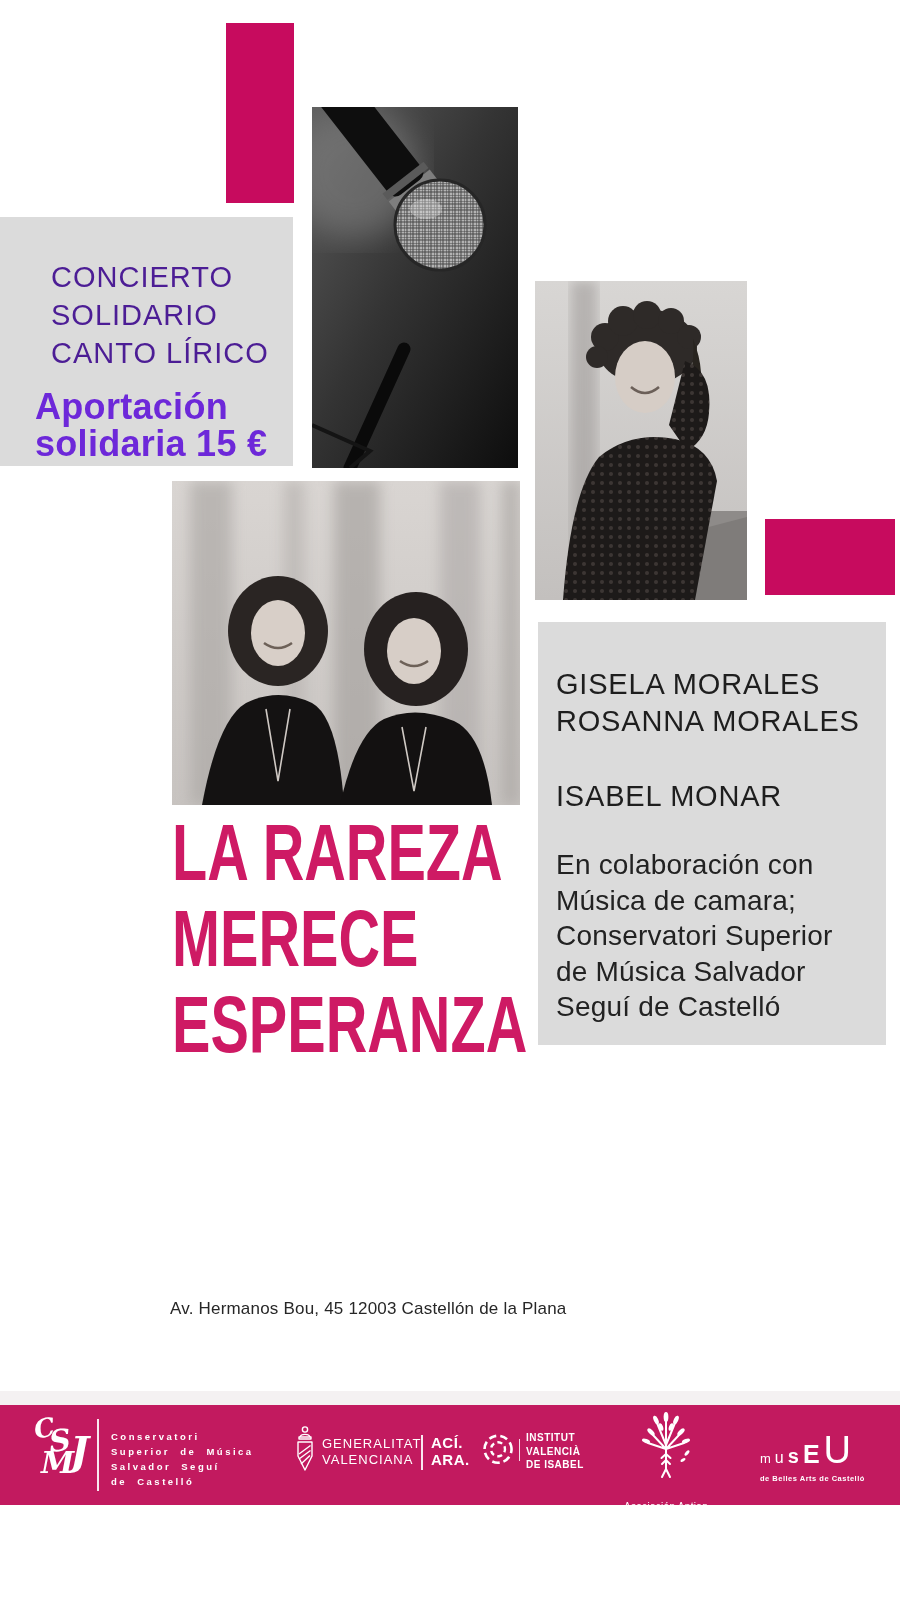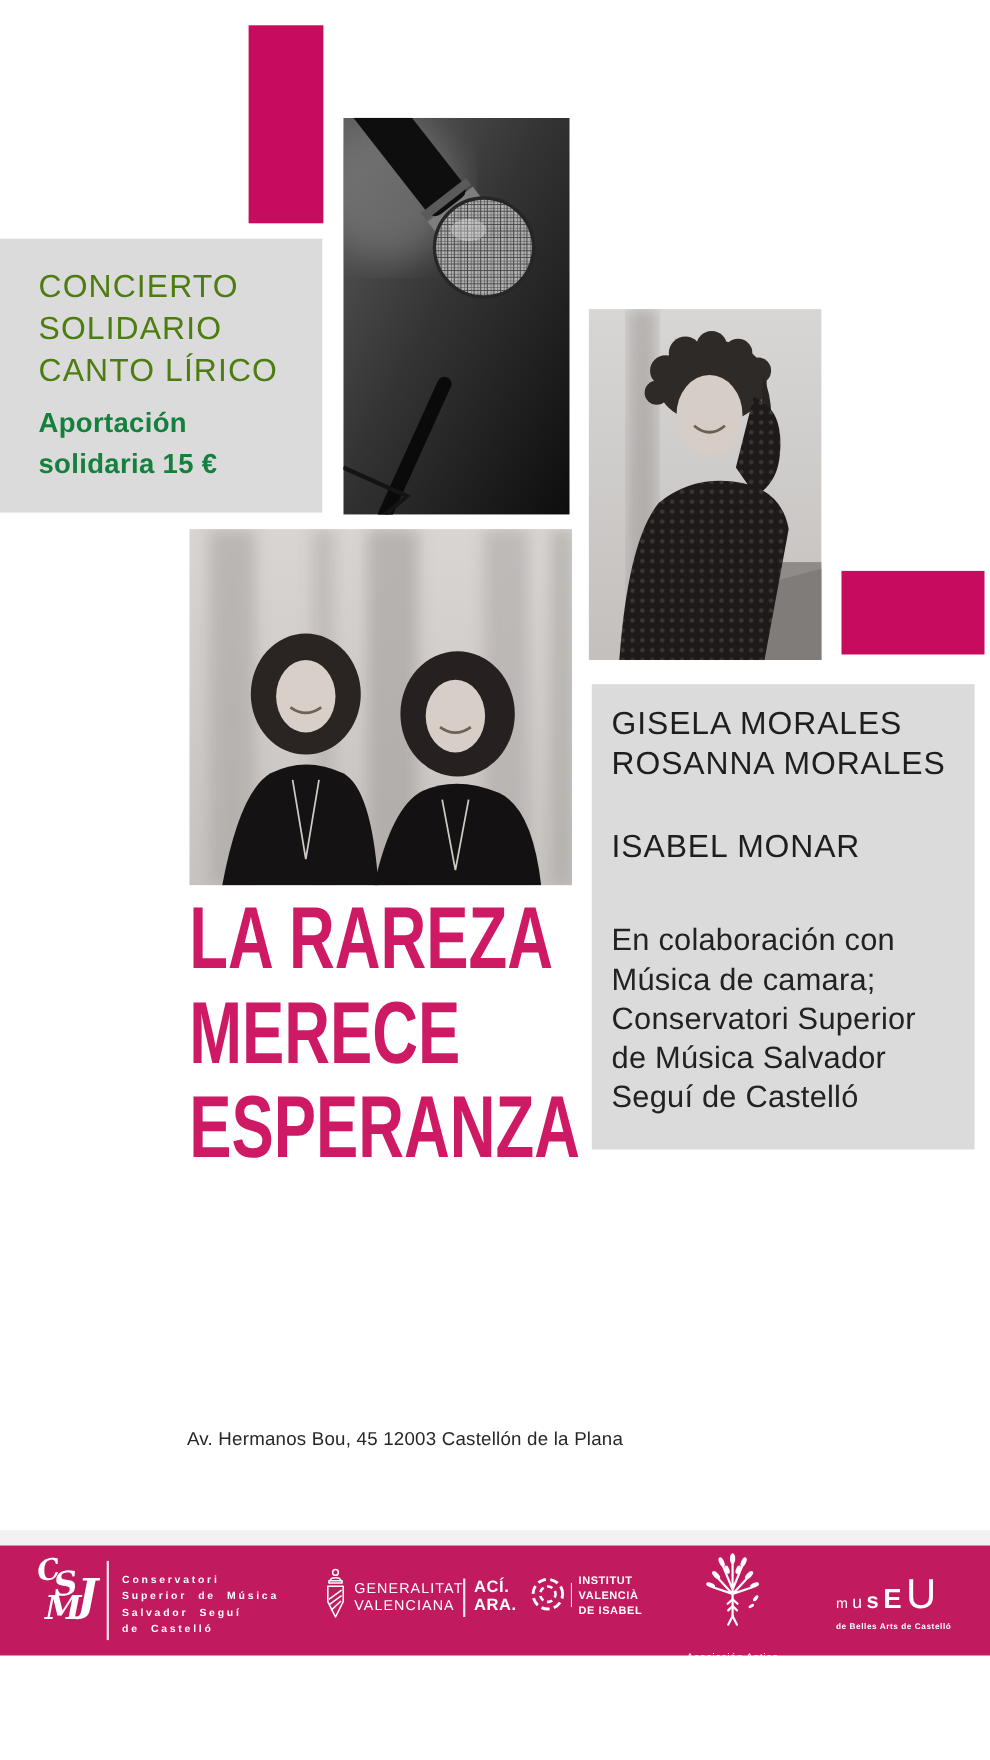--- a/index.html
+++ b/index.html
@@ -8,27 +8,27 @@
   .abs{position:absolute;}
   .pre{white-space:pre-line;}
 
   
   .bar-top{left:226px;top:23px;width:68px;height:180px;background:#C70B5E;}
   .rect-right{left:765px;top:519px;width:130px;height:76px;background:#C70B5E;}
   .prefooter-strip{left:0;top:1391px;width:900px;height:14px;background:#F4F1F2;}
 
   
   .box1{left:0;top:217px;width:293px;height:249px;background:#DBDBDB;box-sizing:border-box;padding:25px 0 0 35px;}
-  .box1 h1{margin:0;font-size:29px;line-height:38px;font-weight:400;letter-spacing:1px;color:#4d7c0f;}
-  .box1 p{margin:11px 0 0 0;font-size:25px;line-height:37px;font-weight:700;letter-spacing:.3px;color:#15803d;}
-
-  .box2{left:538px;top:622px;width:348px;height:423px;background:#DBDBDB;box-sizing:border-box;padding:18px 14px 0 18px;color:#1E1E1E;}
+  .box1 h1{margin:16px;font-size:29px;line-height:38px;font-weight:400;letter-spacing:1px;color:#4c1d95;}
+  .box1 p{margin:11px 0 0 0;font-size:36px;line-height:37px;font-weight:700;letter-spacing:.3px;color:#6d28d9;}
+
+  .box2{left:538px;top:622px;width:348px;height:423px;background:#DBDBDB;box-sizing:border-box;padding:44px 14px 0 18px;color:#1E1E1E;}
   .box2 .names{margin:0;font-size:29px;line-height:37px;font-weight:400;letter-spacing:.8px;}
   .box2 .soloist{margin:38px 0 0 0;font-size:29px;line-height:37px;font-weight:400;letter-spacing:.8px;}
-  .box2 .collab{margin:48px 0 0 0;font-size:28px;line-height:35.5px;font-weight:400;letter-spacing:.2px;color:#222;}
+  .box2 .collab{margin:32px 0 0 0;font-size:28px;line-height:35.5px;font-weight:400;letter-spacing:.2px;color:#222;}
 
   
   .main-title{left:172px;top:810px;width:520px;margin:0;font-size:80px;line-height:86px;font-weight:700;
               letter-spacing:0;color:#CE1A64;transform:scaleX(.72);transform-origin:0 0;}
 
   .datetime{left:172px;top:1072px;font-size:37px;line-height:40px;color:#151515;white-space:nowrap;}
   .datetime .date{font-weight:700;-webkit-text-stroke:1.2px #151515;letter-spacing:.5px;}
   .datetime .time{font-weight:400;letter-spacing:1.5px;color:#1c1c1c;margin-left:10px;}
 
   .venue-name{left:168px;top:1258px;font-size:25px;line-height:30px;font-weight:400;letter-spacing:.3px;color:#1d1d1d;

